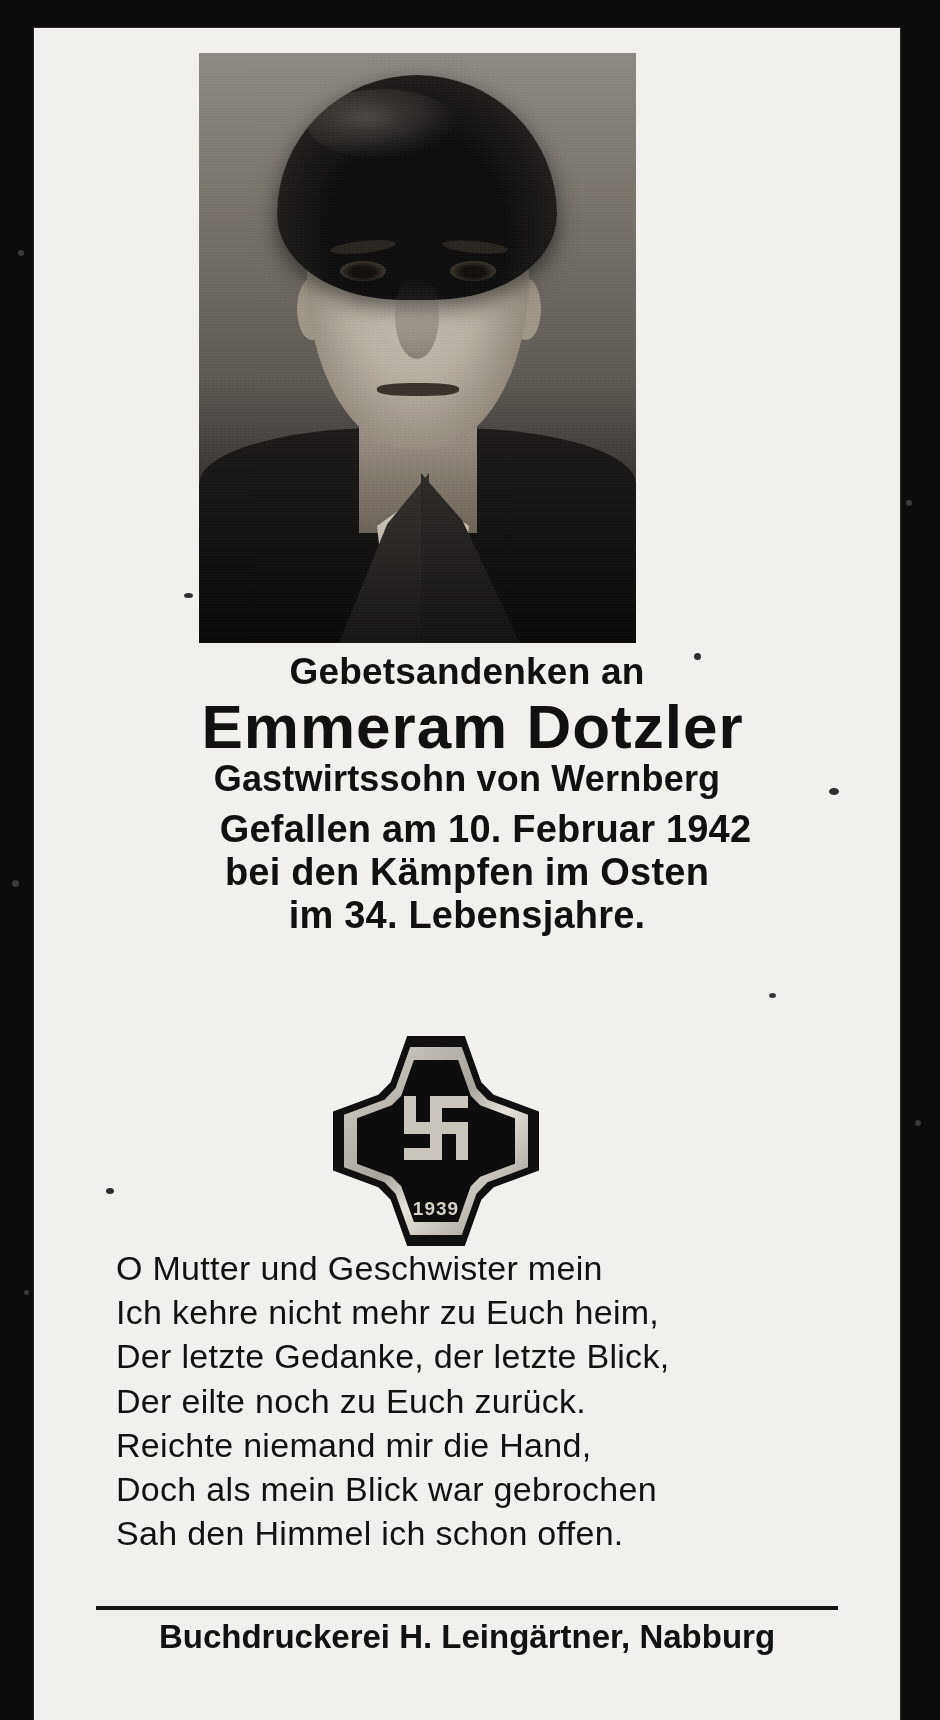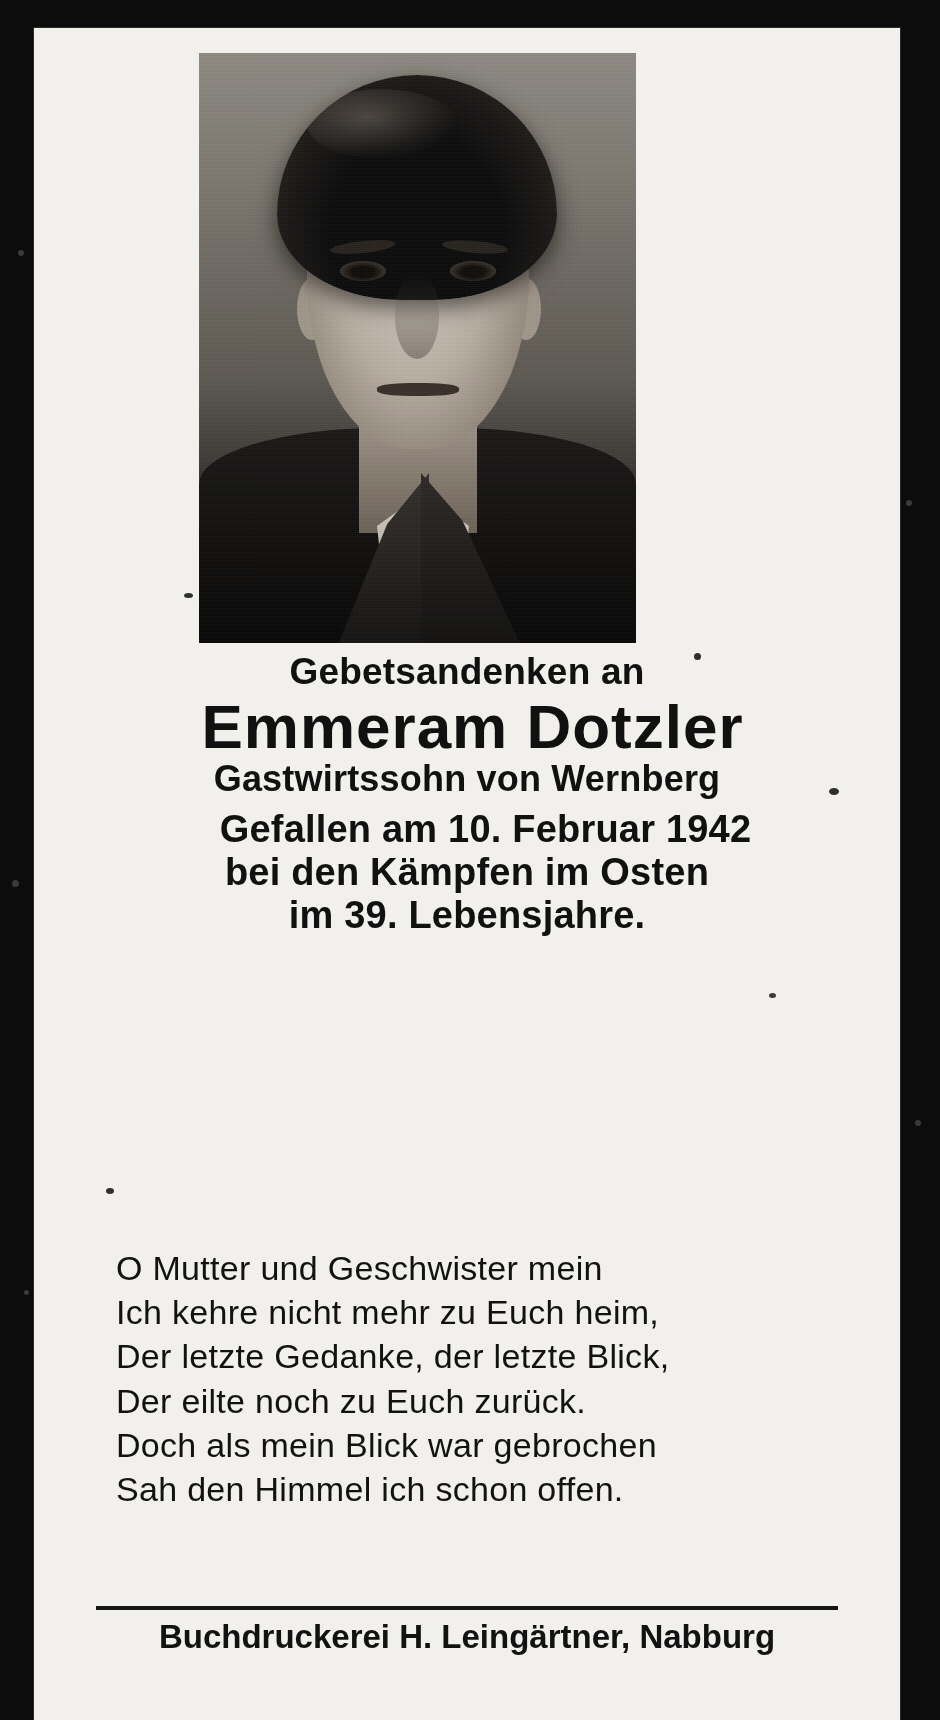--- a/index.html
+++ b/index.html
@@ -336,29 +336,44 @@
         <div id="portrait-grain"></div>
       </div>
     </div>
 
     <div id="text-block">
       <span class="ln" id="dedication">Gebetsandenken an</span>
       <span class="ln" id="name">Emmeram Dotzler</span>
       <span class="ln" id="role1">Gastwirtssohn von Wernberg</span>
       <span class="ln" id="fall1">Gefallen am 10. Februar 1942</span>
       <span class="ln" id="fall2">bei den Kämpfen im Osten</span>
-      <span class="ln" id="fall3">im 39. Lebensjahre.</span>
+      <span class="ln" id="fall3">im 34. Lebensjahre.</span>
     </div>
 
+    <div id="cross-wrap">
+      <div class="cross-shape" id="cross-black"></div>
+      <div class="cross-shape" id="cross-silver"></div>
+      <div class="cross-shape" id="cross-core"></div>
+      <div id="swastika">
+        <i class="sw-h"></i>
+        <i class="sw-v"></i>
+        <i id="sw-e1"></i>
+        <i id="sw-e2"></i>
+        <i id="sw-e3"></i>
+        <i id="sw-e4"></i>
+      </div>
+      <div id="cross-year">1939</div>
+    </div>
 
     <div id="poem">
       <span class="pl">O Mutter und Geschwister mein</span>
       <span class="pl">Ich kehre nicht mehr zu Euch heim,</span>
       <span class="pl">Der letzte Gedanke, der letzte Blick,</span>
       <span class="pl">Der eilte noch zu Euch zurück.</span>
+      <span class="pl">Reichte niemand mir die Hand,</span>
       <span class="pl">Doch als mein Blick war gebrochen</span>
       <span class="pl">Sah den Himmel ich schon offen.</span>
     </div>
 
     <div id="rule"></div>
     <div id="imprint">Buchdruckerei H. Leingärtner, Nabburg</div>
 
   </div>
 </div>
 

